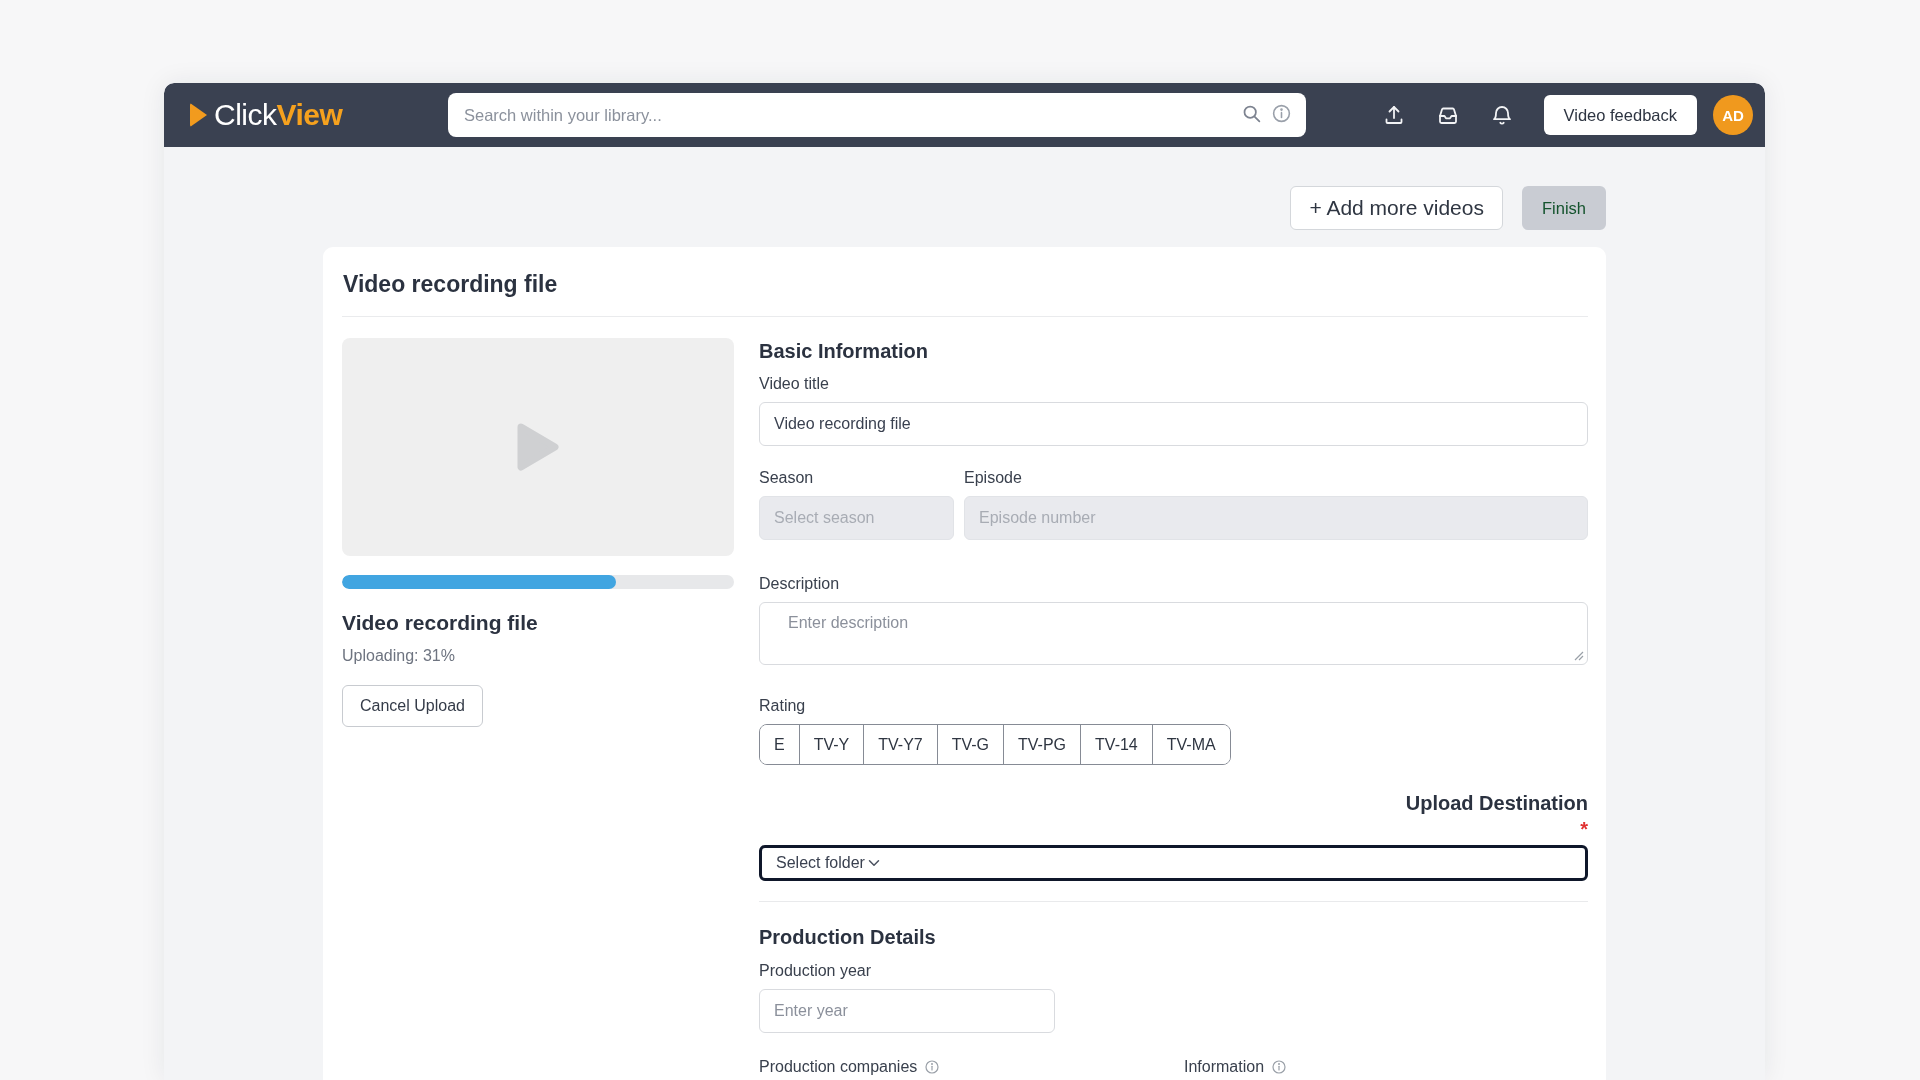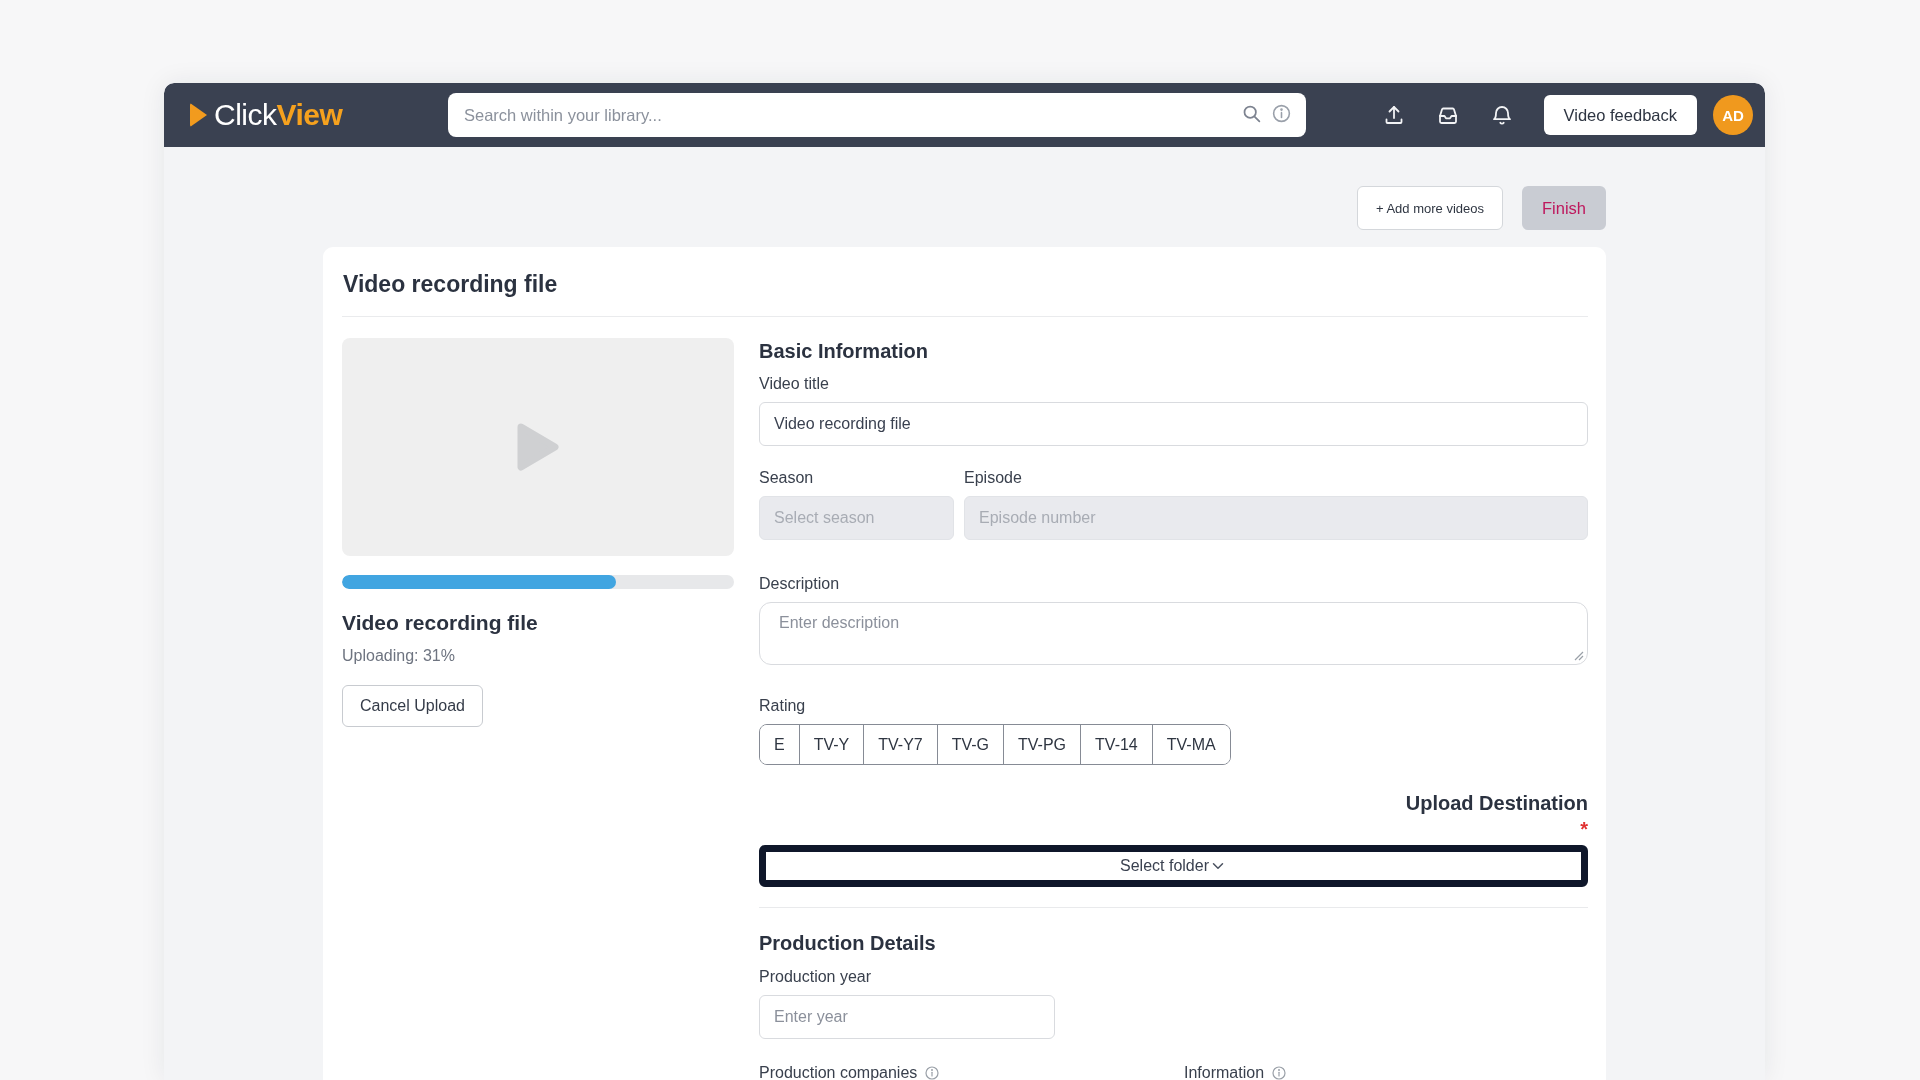--- a/index.html
+++ b/index.html
@@ -42,25 +42,25 @@
   }
   .avatar {
     width:40px; height:40px; border-radius:50%; background:#f0991e; color:#ffffff;
     display:flex; align-items:center; justify-content:center; font-size:15px; font-weight:700; cursor:pointer;
   }
 
   
   .actions-row { margin:39px 159px 0; height:44px; display:flex; justify-content:flex-end; gap:19px; }
   .btn-outline {
     height:44px; padding:0 18px; background:#ffffff; border:1px solid #d4d7db; border-radius:6px;
-    font-family:"Liberation Sans",sans-serif; font-size:13px; color:#2f3642; cursor:pointer;
+    font-family:"Liberation Sans",sans-serif; font-size:21px; color:#2f3642; cursor:pointer;
   }
   .btn-disabled {
     height:44px; padding:0 20px; background:#c9ccd3; border:none; border-radius:6px;
-    font-family:"Liberation Sans",sans-serif; font-size:16.5px; color:#be185d; cursor:default;
+    font-family:"Liberation Sans",sans-serif; font-size:16.5px; color:#14532d; cursor:default;
   }
 
   
   .card { margin:17px 159px 0; background:#ffffff; border-radius:10px; height:1200px; padding:0 18px 0 19px; }
   .card-header { padding:22px 1px 17px; border-bottom:1px solid #eaebed; }
   .card-title { font-size:23px; font-weight:600; color:#2b3240; line-height:30px; }
   .card-body { display:flex; gap:25px; padding-top:21px; }
 
   
   .left-col { width:392px; flex:none; }
@@ -89,38 +89,38 @@
   .mt-basic { margin-top:0; }
   .block-videotitle { margin-top:10px; }
   .row-three { margin-top:22px; display:flex; gap:10px; }
   .cell-series { width:415px; flex:none; }
   .cell-season { width:195px; flex:none; }
   .cell-episode { flex:1; }
 
   .block-desc { margin-top:34px; }
   .desc-wrap { position:relative; }
   textarea.desc {
-    width:100%; height:63px; border:1px solid #d9dbdf; border-radius:12px; padding:11px 19px;
+    width:100%; height:63px; border:1px solid #d9dbdf; border-radius:6px; padding:11px 28px;
     font-family:"Liberation Sans",sans-serif; font-size:16px; color:#3a4150; resize:none; outline:none; display:block;
   }
   .resize-handle { position:absolute; right:4px; bottom:4px; pointer-events:none; }
 
   .block-rating { margin-top:31px; }
   .rating-group { display:inline-flex; border:1px solid #868b95; border-radius:8px; overflow:hidden; background:#ffffff; }
   .rating-btn {
     height:39px; padding:0 14px; background:#ffffff; border:none; border-right:1px solid #868b95;
     font-family:"Liberation Sans",sans-serif; font-size:16px; color:#2f3642; cursor:pointer; display:flex; align-items:center;
   }
   .rating-btn:last-child { border-right:none; }
 
   .dest-heading { margin-top:25px; display:flex; align-items:flex-end;flex-direction:column; }
   .required-mark { color:#e03131; font-size:20px; font-weight:600; margin-left:1px; }
   .select-box {
-    margin-top:3px; height:42px; border:7px solid #0f172a; border-radius:6px; background:#ffffff;
-    display:flex; align-items:center; justify-content:center; padding:0 14px; cursor:pointer;
+    margin-top:3px; height:36px; border:3px solid #0f172a; border-radius:6px; background:#ffffff;
+    display:flex; align-items:center; justify-content:flex-start; padding:0 14px; cursor:pointer;
   }
   .select-box .select-value { font-size:16px; color:#3a4150; }
 
   .divider { margin-top:20px; height:1px; background:#e9eaec; }
 
   .prod-heading { margin-top:22px; }
   .block-year { margin-top:11px; }
   .year-input { width:296px; }
   .row-two { margin-top:24px; display:flex; gap:10px; }
   .cell-companies { width:415px; flex:none; }

